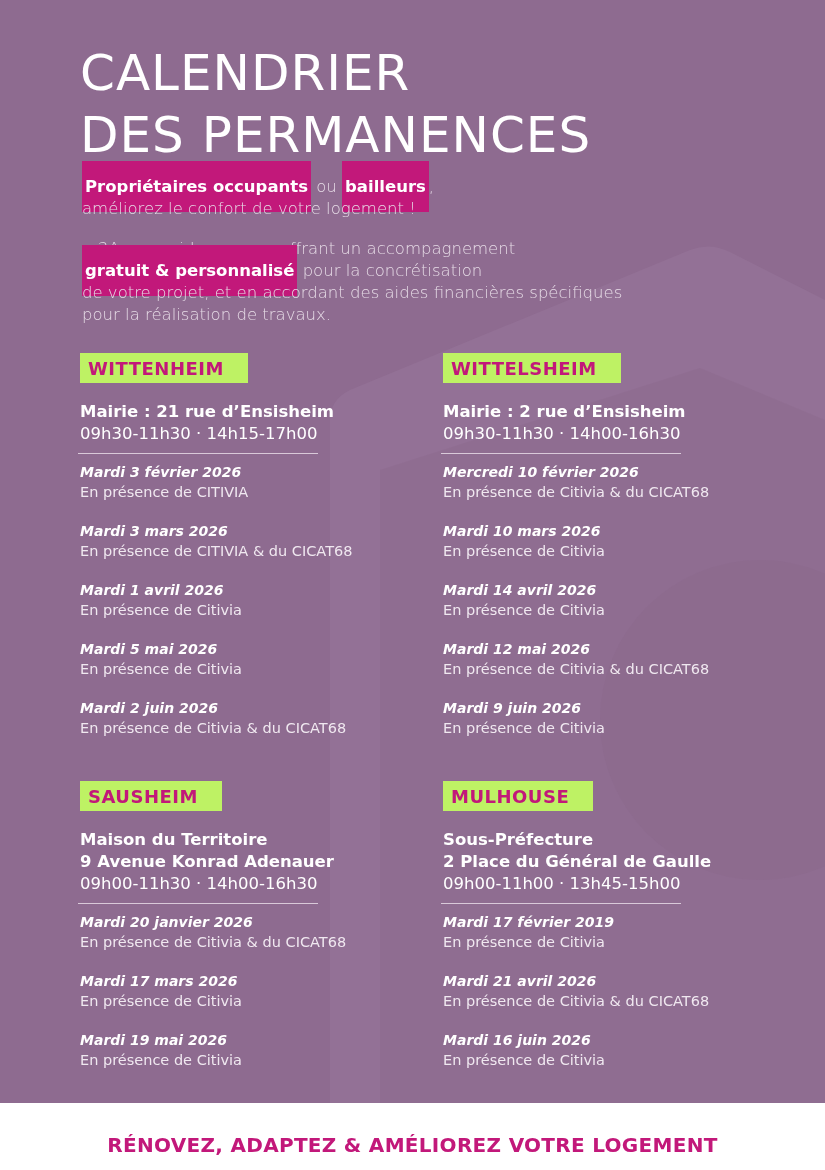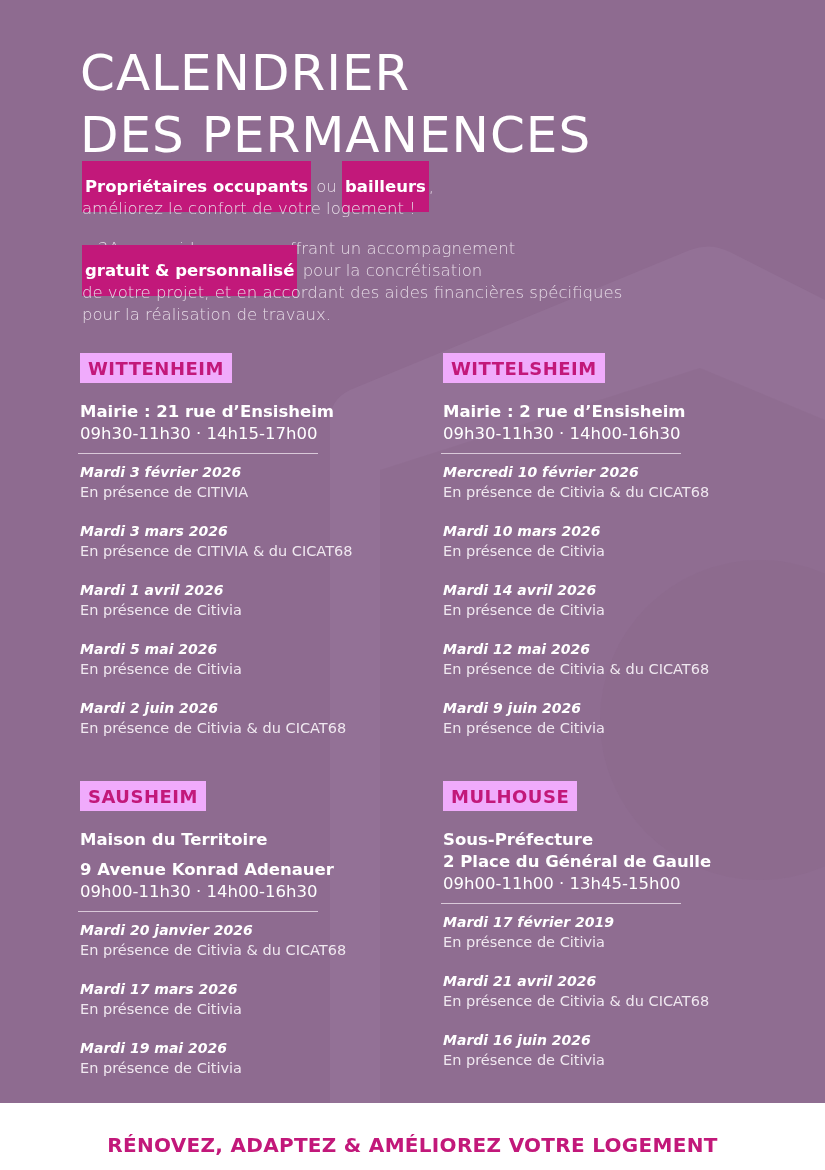--- a/index.html
+++ b/index.html
@@ -8,21 +8,21 @@
   .bg-deco { position:absolute; left:0; top:0; width:825px; height:1103px; overflow:hidden; pointer-events:none; }
   .bg-deco svg { position:absolute; left:0; top:0; }
   .content { position:absolute; left:0; top:0; width:825px; height:1103px; }
   .title { position:absolute; left:80px; top:42px; font-family:"DejaVu Sans", sans-serif; font-weight:300; font-size:50px; line-height:62px; letter-spacing:1px; color:#fff; white-space:nowrap; }
   .title div { font-weight:normal; }
   .intro { position:absolute; left:82px; top:176px; font-size:16.5px; line-height:22px; color:#e6dbe6; font-weight:300; }
   .hl { background:#c2187a; color:#fff; font-weight:bold; padding:16px 3px; }
   .intro p { white-space:nowrap; }
   .para2 { margin-top:18px; }
   .col { position:absolute; width:340px; }
-  .city { display:inline-block; background:#f0abfc; color:#c2187a; font-weight:bold; font-size:18px; padding:5px 8px 4px 8px; letter-spacing:0.5px; }
+  .city { display:inline-block; background:#bef264; color:#c2187a; font-weight:bold; font-size:18px; padding:5px 24px 4px 8px; letter-spacing:0.5px; }
   .addr { margin-top:18px; font-weight:bold; font-size:16.5px; line-height:22px; color:#fff; white-space:nowrap; }
   .hours { font-size:16.5px; line-height:22px; color:#fff; white-space:nowrap; }
   .sep { width:240px; height:1px; background:#d9c9d9; margin:8px 0 8px -2px; }
   .date { font-weight:bold; font-size:14px; line-height:20px; color:#fff; white-space:nowrap;font-style:italic; }
   .note { font-size:14.5px; line-height:20px; color:#f0e8f0; white-space:nowrap; margin-bottom:19px; }
   .footer { position:absolute; left:0; top:1103px; width:825px; height:84px; background:#fff; display:flex; align-items:center; justify-content:center; }
   .footer span { color:#c2187a; font-weight:bold; font-size:20px; letter-spacing:0.3px; white-space:nowrap; }
 </style>
 </head>
 <body>
@@ -102,21 +102,21 @@
       </div>
     <div>
         <div class="date">Mardi 9 juin 2026</div>
         <div class="note">En présence de Citivia</div>
       </div>
   </div>
 
   <div class="col" style="left:80px; top:781px;">
     <span class="city">SAUSHEIM</span>
     <div class="addr">Maison du Territoire</div>
-    <div class="addr" style="margin-top:8px">9 Avenue Konrad Adenauer</div>
+    <div class="addr" style="margin-top:0">9 Avenue Konrad Adenauer</div>
     <div class="hours">09h00-11h30 · 14h00-16h30</div>
     <div class="sep"></div>
     <div>
         <div class="date">Mardi 20 janvier 2026</div>
         <div class="note">En présence de Citivia &amp; du CICAT68</div>
       </div>
     <div>
         <div class="date">Mardi 17 mars 2026</div>
         <div class="note">En présence de Citivia</div>
       </div>

